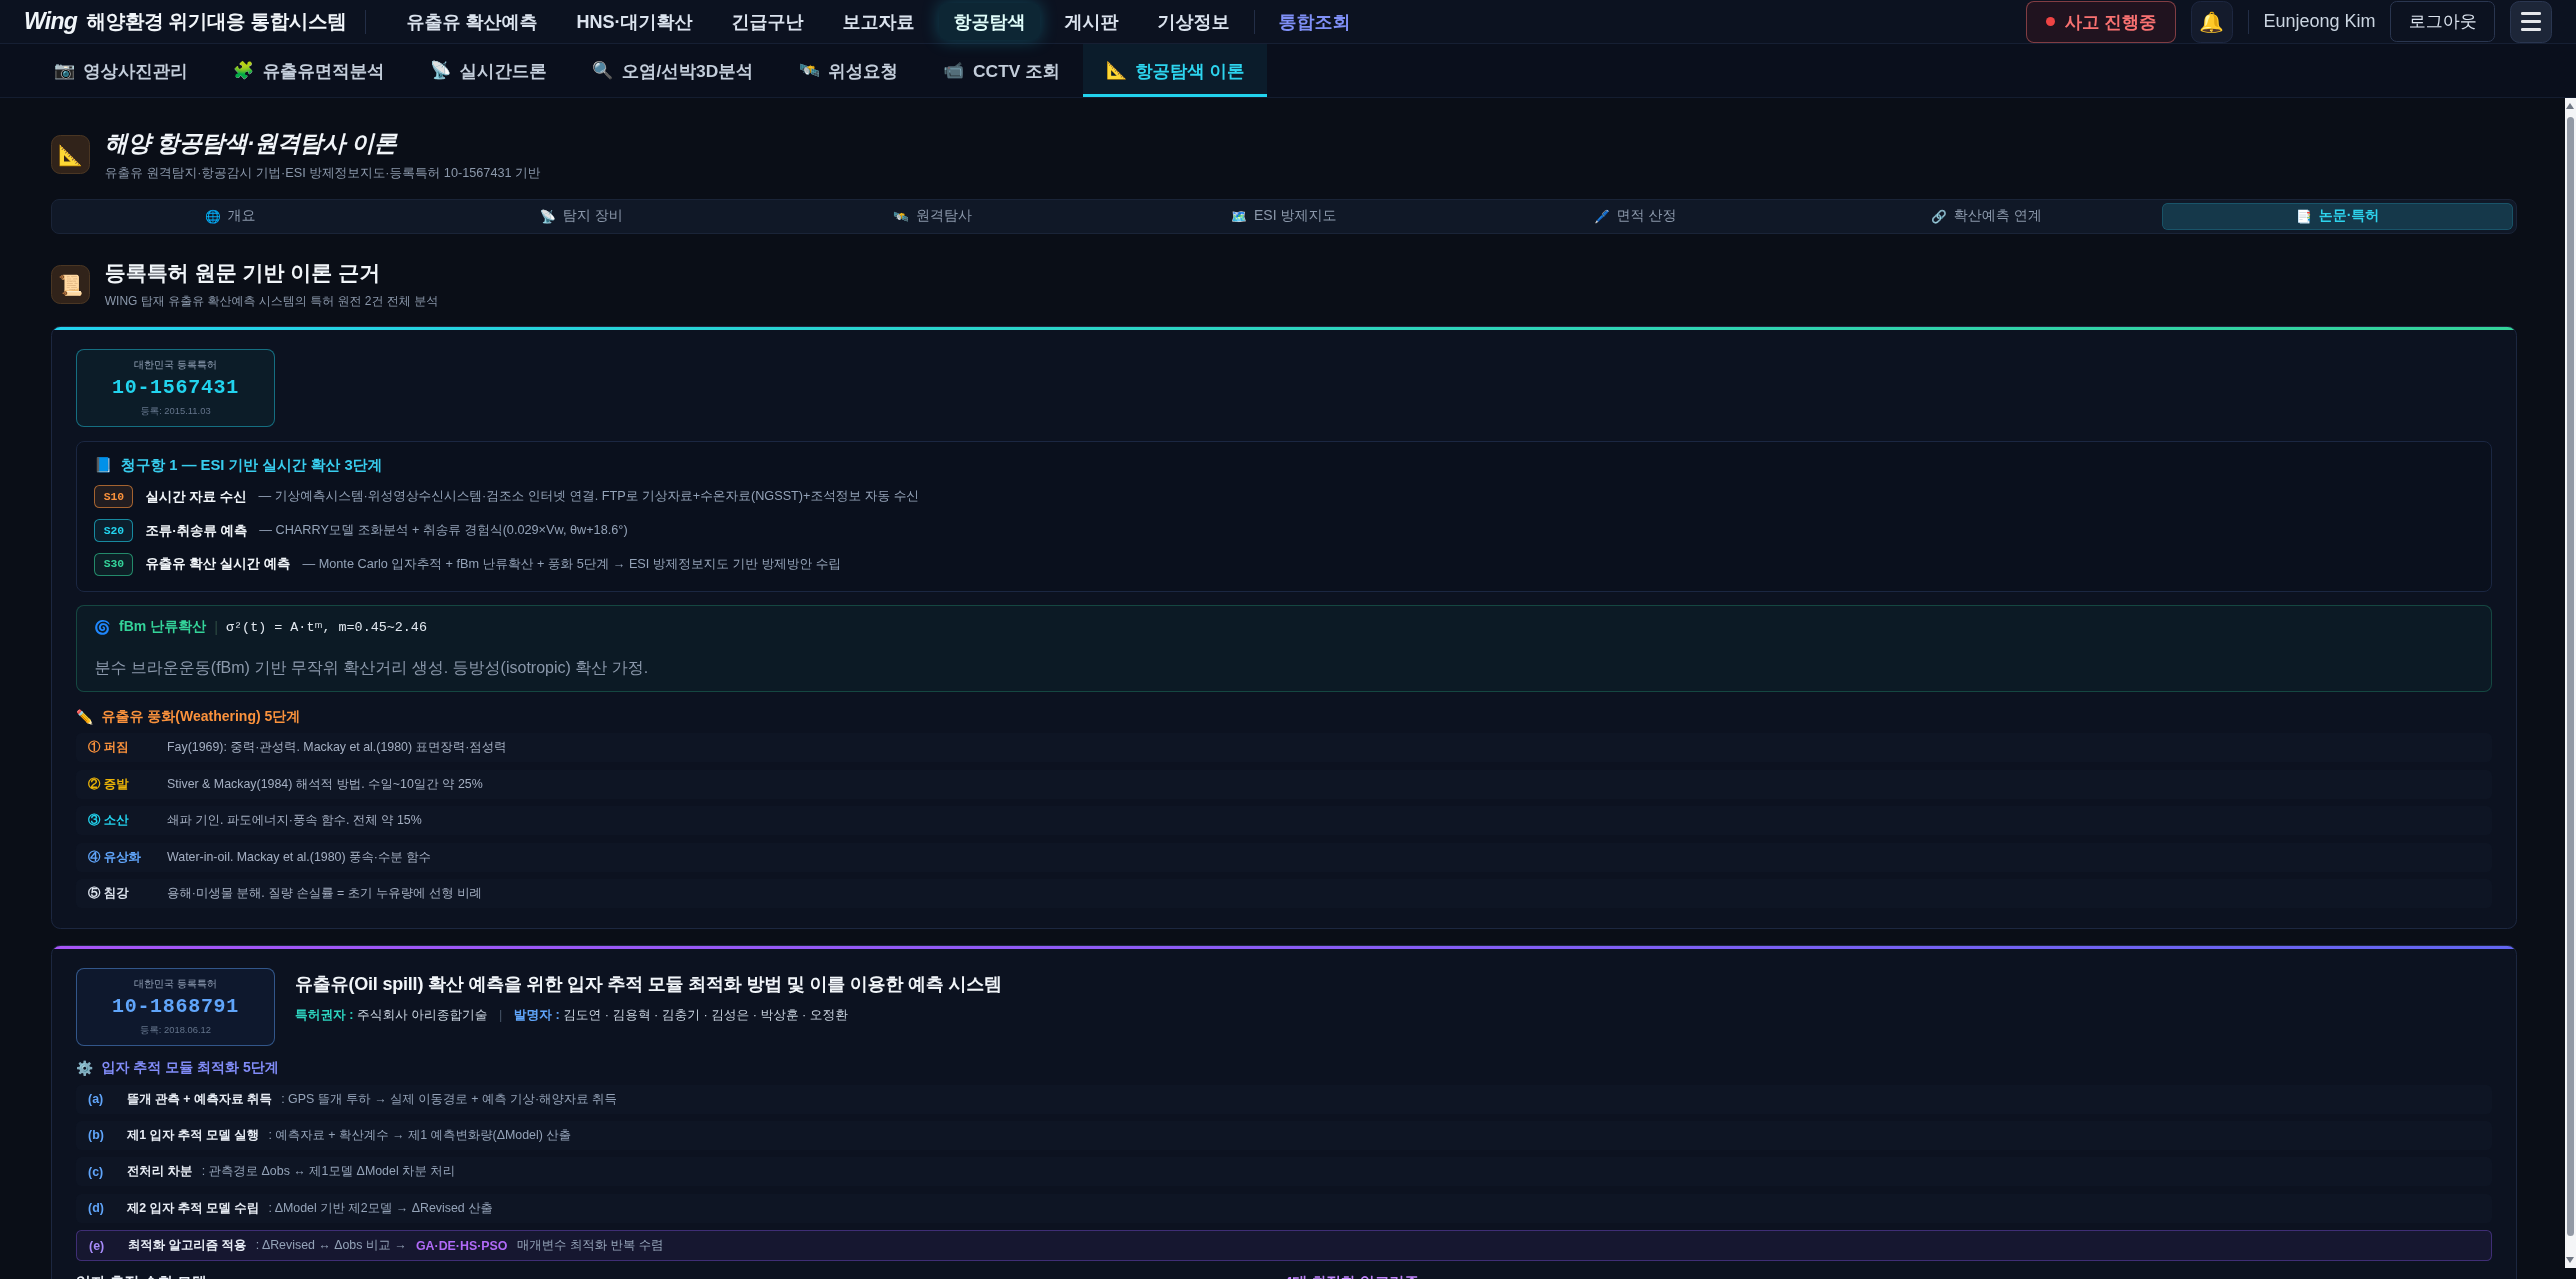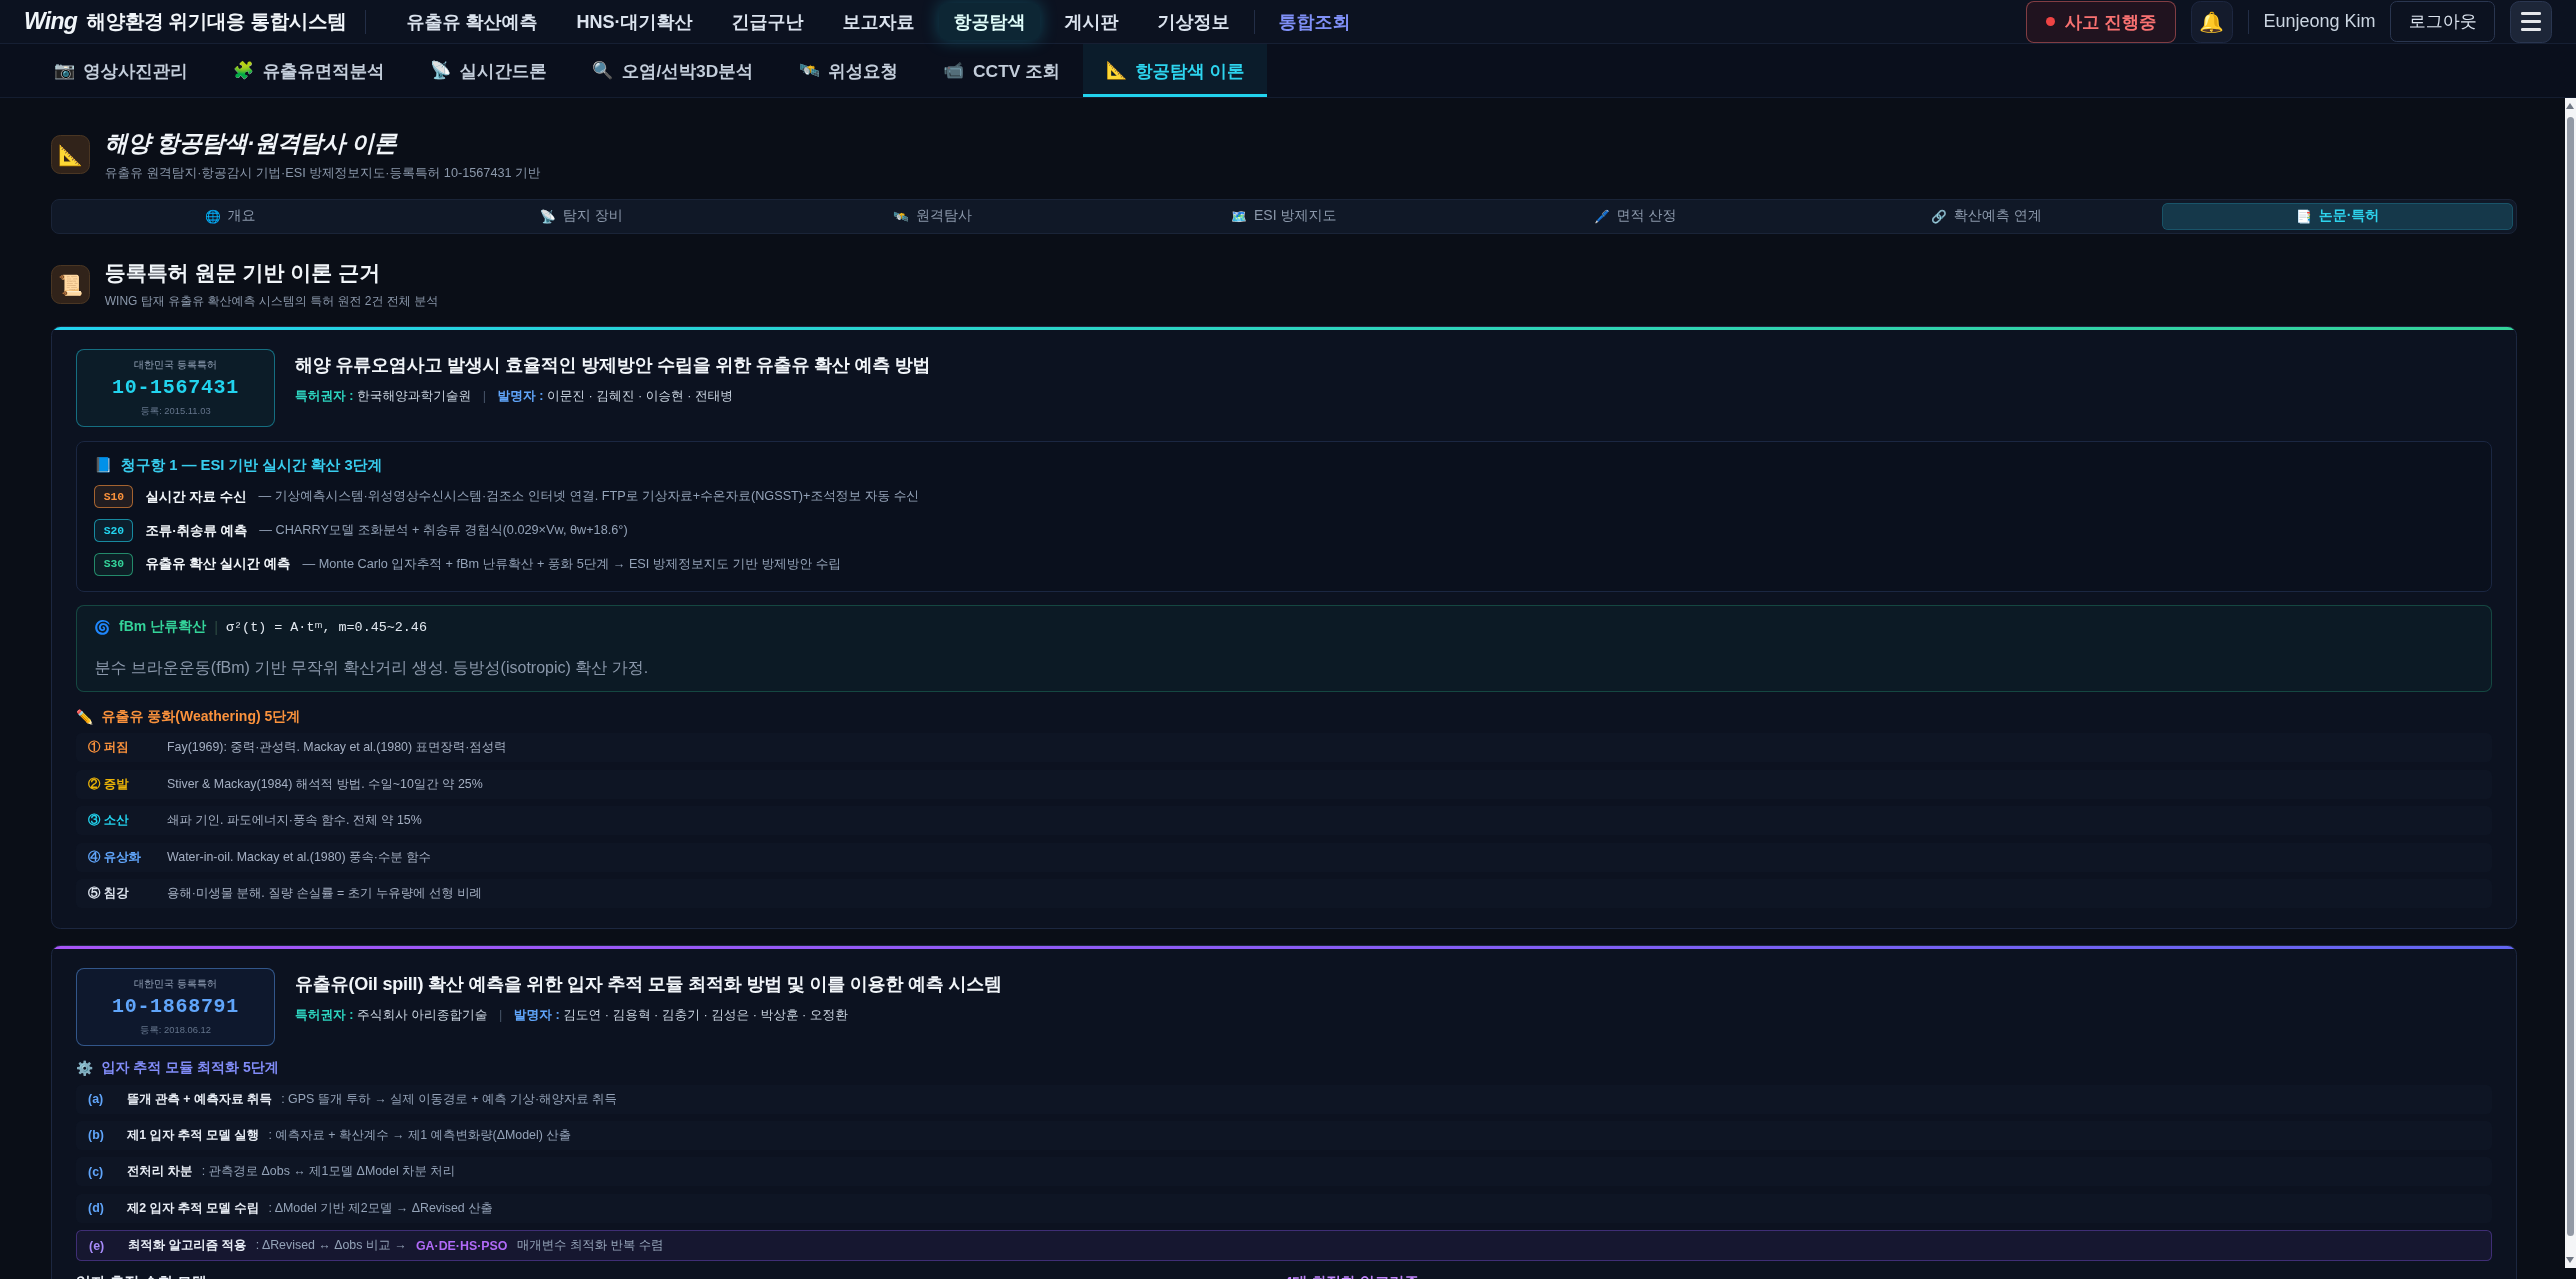--- a/index.html
+++ b/index.html
@@ -323,30 +323,20 @@
 
   <section class="card">
     <div class="card-line c1"></div>
     <div class="card-body">
       <div class="patent-head">
         <div class="patent-badge cyan">
           <div class="pb-label">대한민국 등록특허</div>
           <div class="pb-number">10-1567431</div>
           <div class="pb-date">등록: 2015.11.03</div>
         </div>
-        <div class="patent-info">
-          <div class="patent-title">해양 유류오염사고 발생시 효율적인 방제방안 수립을 위한 유출유 확산 예측 방법</div>
-          <div class="patent-meta">
-            <span class="meta-label-cyan">특허권자 :</span>
-            <span>한국해양과학기술원</span>
-            <span class="meta-sep">|</span>
-            <span class="meta-label-blue">발명자 :</span>
-            <span>이문진 · 김혜진 · 이승현 · 전태병</span>
-          </div>
-        </div>
       </div>
 
       <div class="claims-box">
         <div class="box-header">
           <span>📘</span>
           <span>청구항 1 — ESI 기반 실시간 확산 3단계</span>
         </div>
         <div class="claim-row">
           <span class="s-badge s10">S10</span>
           <span class="claim-title">실시간 자료 수신</span>

